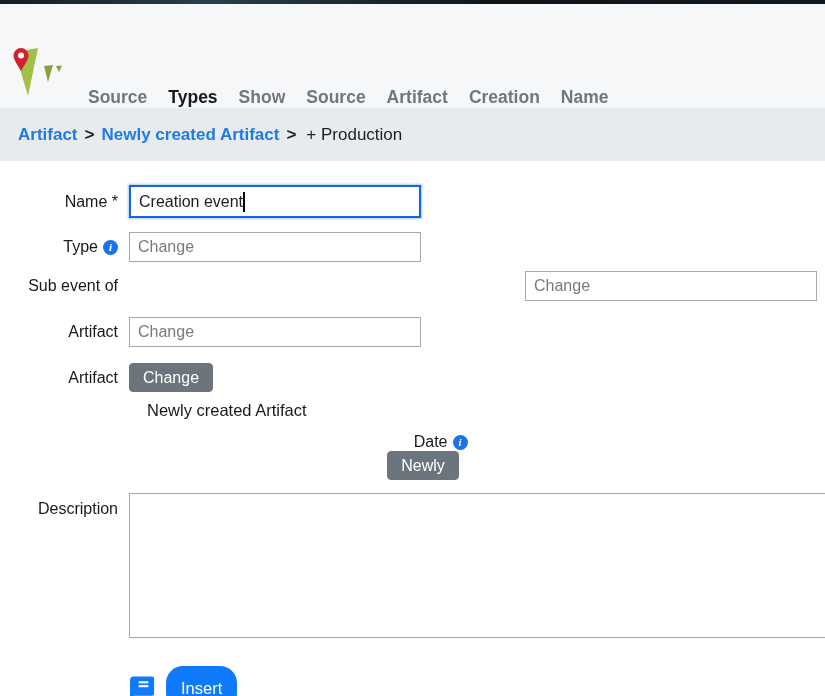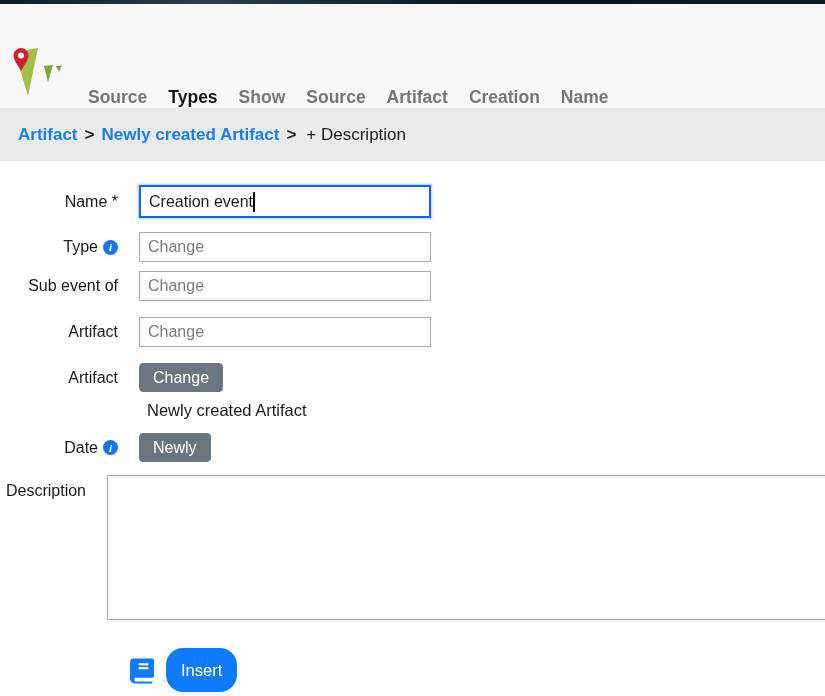--- a/index.html
+++ b/index.html
@@ -46,21 +46,21 @@
   .bc-current { color: #1b1e21; font-weight: 400; margin-left: 3px; }
 
   
   main { padding: 24px 8px 0 18px; }
   .frow { display: flex; align-items: center; }
   .frow .lbl {
     width: 100px; min-width: 100px; text-align: right;
     font-size: 16px; color: #17191b;
     display: inline-flex; justify-content: flex-end; align-items: center; gap: 5px;
   }
-  .frow .ctrl { margin-left: 21px; display: flex; align-items: center; }
+  .frow .ctrl { margin-left: 11px; display: flex; align-items: center; }
 
   .info-icon {
     display: inline-flex; width: 15px; height: 15px; border-radius: 50%;
     background: #1a73e8; color: #fff;
     align-items: center; justify-content: center;
     font-family: "Liberation Serif", serif;
     font-size: 11px; font-weight: 700; font-style: italic;
     flex: 0 0 15px; cursor: pointer;
   }
 
@@ -86,26 +86,26 @@
   .btn-gray {
     background: #6c757d; color: #fff; border: 1px solid #6c757d;
     border-radius: 4px; font-size: 16px;
     padding: 3px 13px; height: 29px; cursor: pointer;
     font-family: "Liberation Sans", sans-serif;
   }
   .sub-note { font-size: 16.5px; color: #17191b; margin: 9px 0 0 129px; }
 
   .row-name { margin-bottom: 14px; }
   .row-type { margin-bottom: 9px; }
-  .row-sub  { margin-bottom: 16px; }
+  .row-sub  { margin-bottom: 16px; justify-content: space-between; }
   .row-loc  { margin-bottom: 16px; }
   .row-artifact { margin-bottom: 0; }
   .note-gap { margin-bottom: 13px; }
-  .row-date { margin-bottom: 13px; }
-  .row-desc { margin-bottom: 28px; align-items: flex-start; justify-content: center; }
+  .row-date { margin-bottom: 13px; flex-direction: column; }
+  .row-desc { margin-bottom: 28px; align-items: flex-start; }
   .row-desc .lbl { padding-top: 7px; }
 
   textarea {
     width: 742px; height: 145px;
     border: 1px solid #a9a9a9;
     font-family: "Liberation Sans", sans-serif;
     font-size: 16px; padding: 6px 8px;
     resize: none; outline: none;
   }
 
@@ -142,21 +142,21 @@
     <a class="nav-item">Creation</a>
     <a class="nav-item">Name</a>
   </nav>
 </header>
 
 <div class="breadcrumb-bar">
   <a>Artifact</a>
   <span class="bc-sep">&gt;</span>
   <a>Newly created Artifact</a>
   <span class="bc-sep">&gt;</span>
-  <span class="bc-current">+ Description</span>
+  <span class="bc-current">+ Production</span>
 </div>
 
 <main>
 
   <div class="frow row-name">
     <span class="lbl">Name *</span>
     <span class="ctrl">
       <span class="name-wrap">
         <input type="text" class="txt name-input" value="Creation event" style="">
         <span class="caret"></span>

